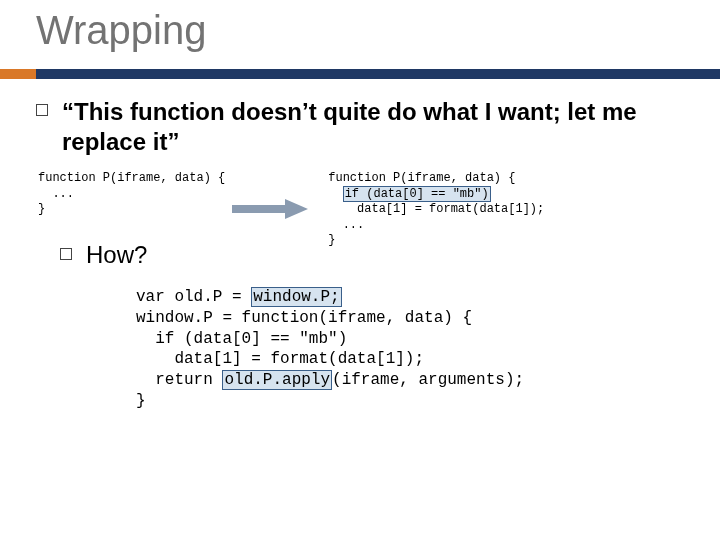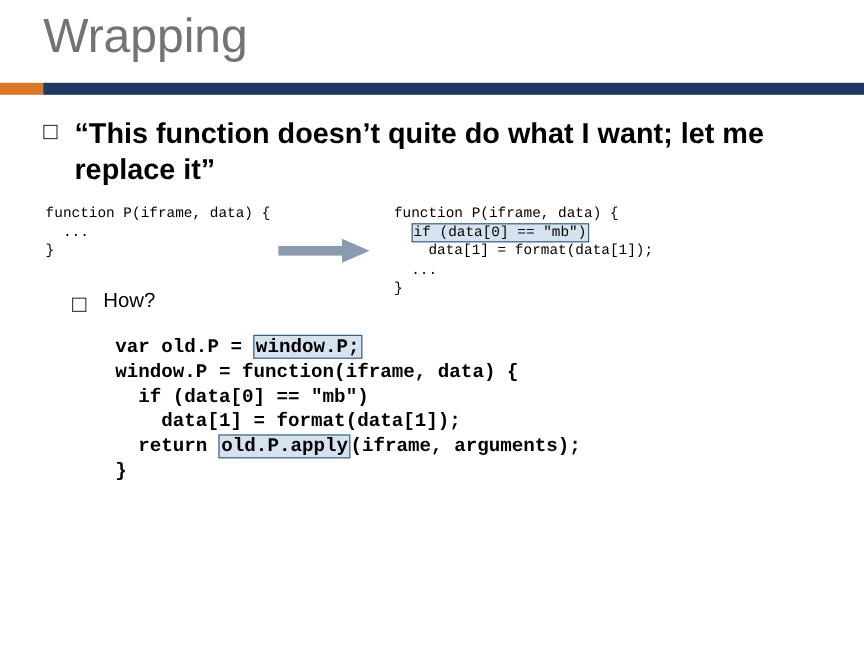--- a/index.html
+++ b/index.html
@@ -78,31 +78,30 @@
     padding-top: 26px;
   }
   .code-right { flex: 0 0 auto; margin-left: 13px; }
   .how-row {
     display: flex;
     align-items: flex-start;
     margin-top: -8px;
     margin-left: 24px;
   }
   .how-text {
-    font-size: 17px;
+    font-size: 24px;
     color: #000;
   }
   .bottom-code {
     font-family: "Courier New", Courier, monospace;
     font-size: 16px;
     white-space: pre;
     line-height: 1.3;
-    margin-left: 60px;
+    margin-left: 100px;
     margin-top: 18px;
-    font-weight: bold;
   }
   .hl {
     background: #d6e3ef;
     border: 1px solid #3a5f8a;
     padding: 0 1px;
     display: inline;
   }
 </style>
 </head>
 <body>

